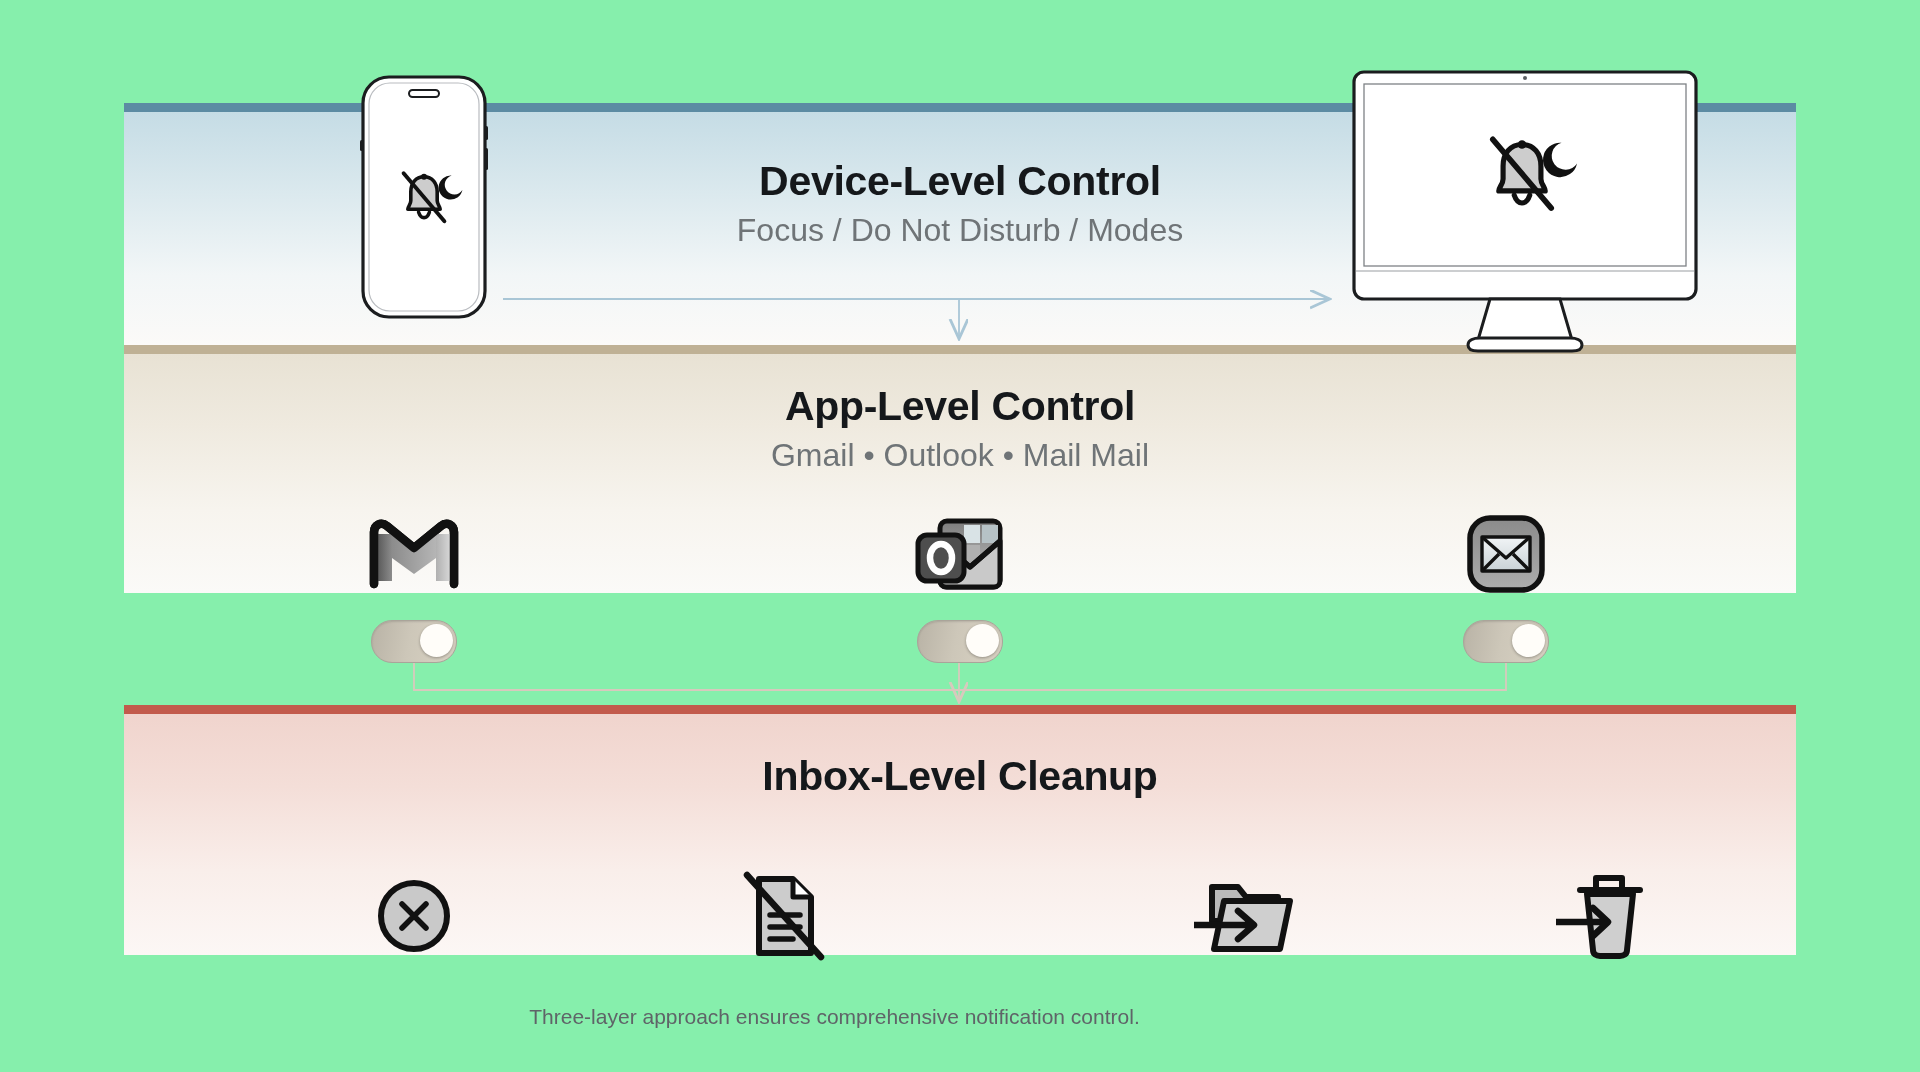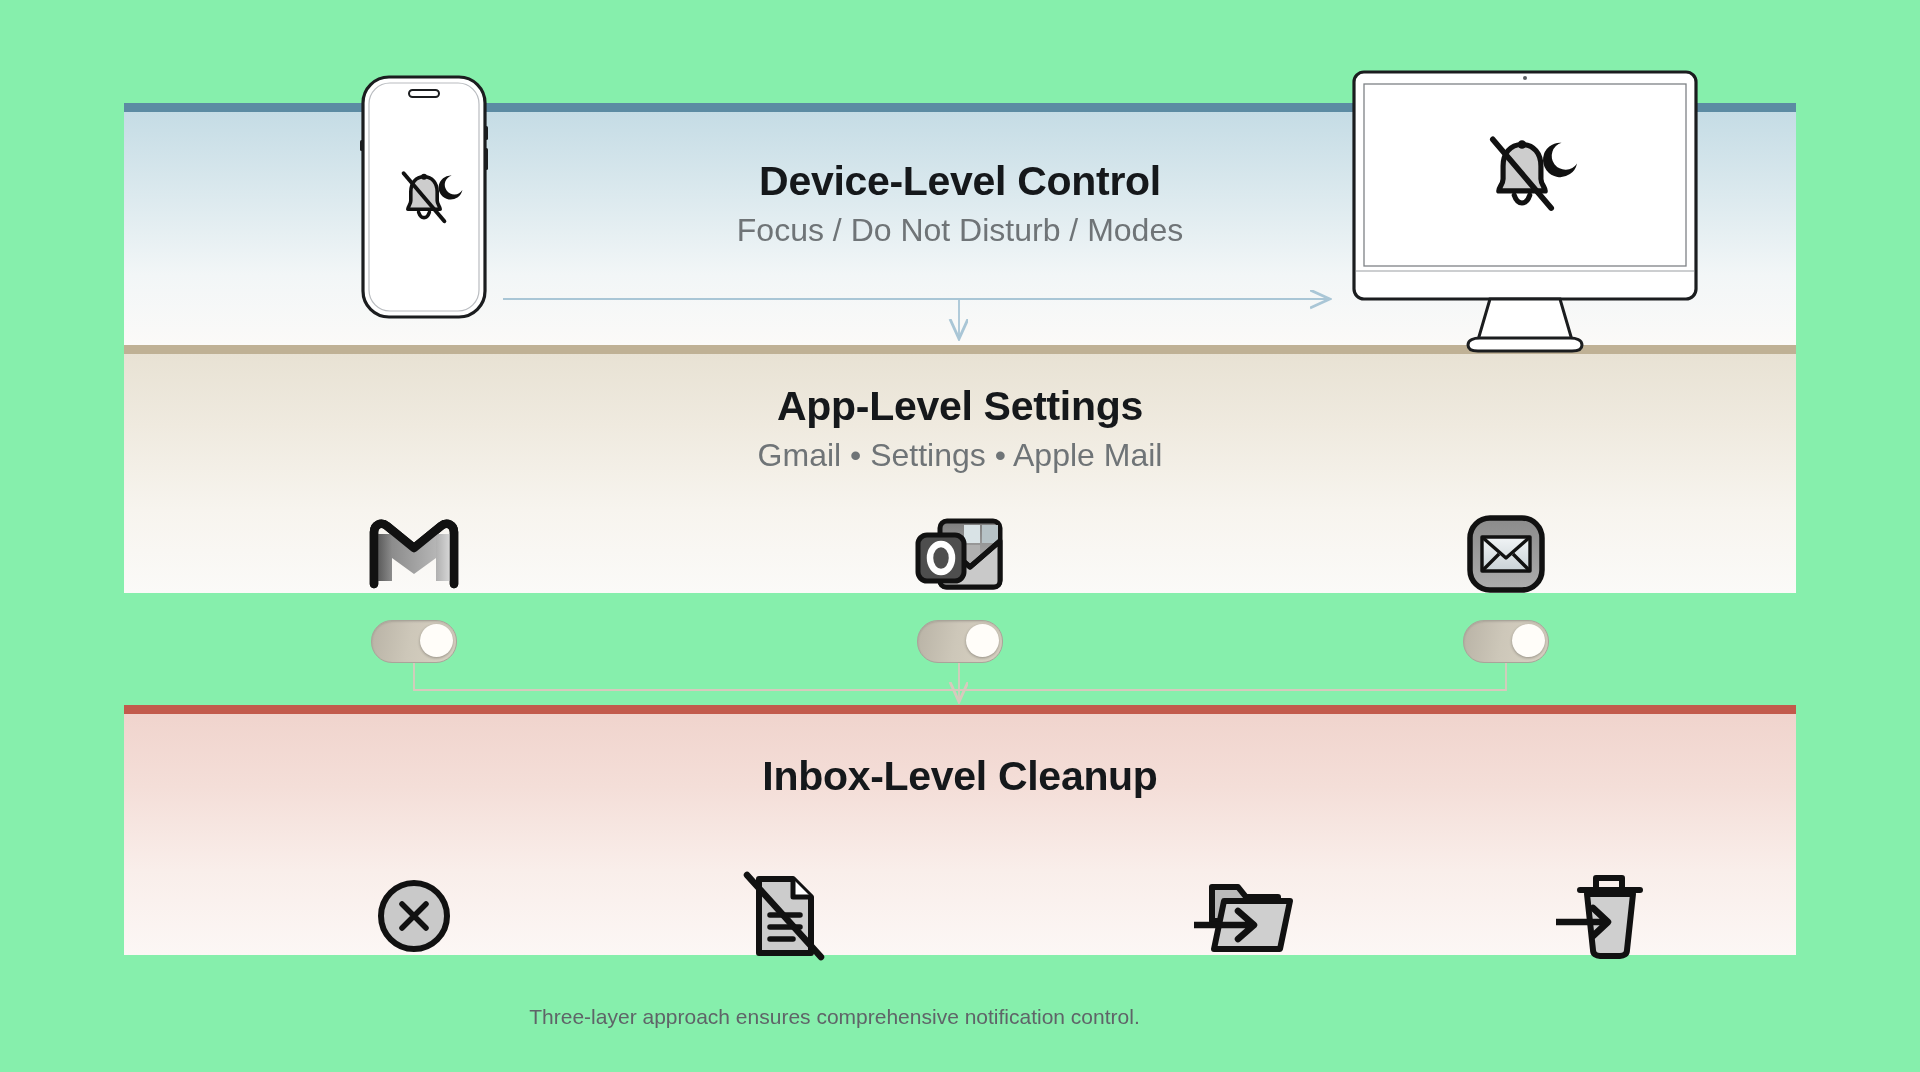--- a/index.html
+++ b/index.html
@@ -79,22 +79,22 @@
   <div class="band" id="band-inbox">
     <div class="rule"></div>
     <div class="wash"></div>
   </div>
 
   <div class="heading" id="head-device">
     <div class="h-title">Device-Level Control</div>
     <div class="h-sub">Focus / Do Not Disturb / Modes</div>
   </div>
   <div class="heading" id="head-app">
-    <div class="h-title">App-Level Settings</div>
-    <div class="h-sub">Gmail • Settings • Apple Mail</div>
+    <div class="h-title">App-Level Control</div>
+    <div class="h-sub">Gmail • Outlook • Mail Mail</div>
   </div>
   <div class="heading" id="head-inbox">
     <div class="h-title">Inbox-Level Cleanup</div>
   </div>
 
   <div id="phone">
     <svg width="128" height="246" viewBox="0 0 128 246">
       <rect x="3" y="3" width="122" height="240" rx="26" ry="26" fill="#ffffff" stroke="#1b1d1f" stroke-width="3.2"></rect>
       <rect x="9" y="9" width="110" height="228" rx="21" ry="21" fill="#ffffff" stroke="#b9bcc0" stroke-width="1.2"></rect>
       <rect x="49" y="16" width="30" height="7" rx="3.5" fill="#ffffff" stroke="#1b1d1f" stroke-width="2"></rect>

